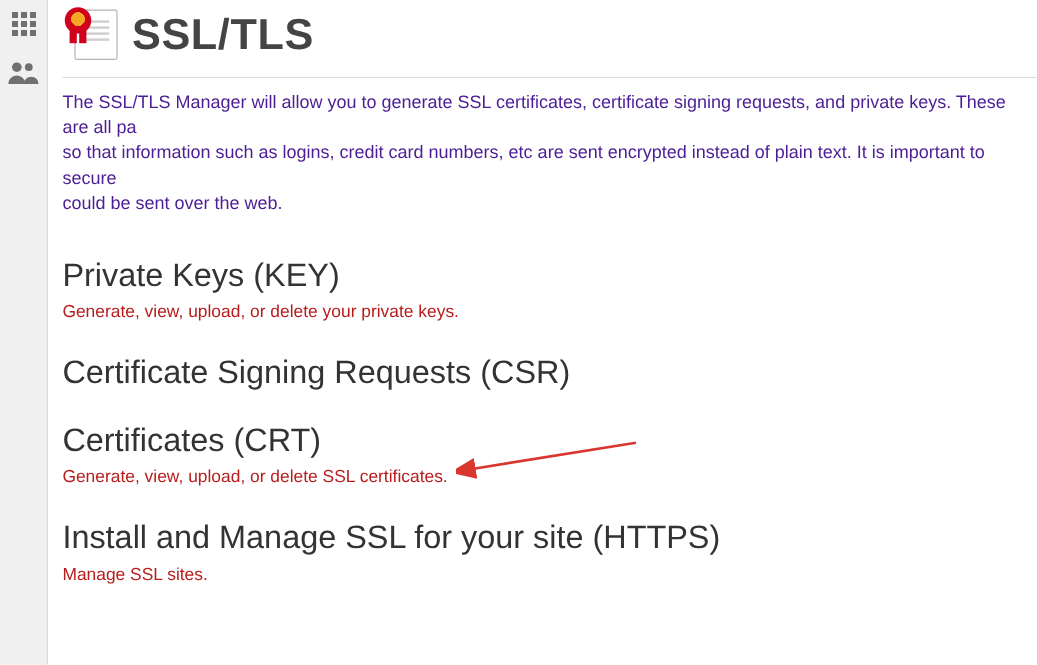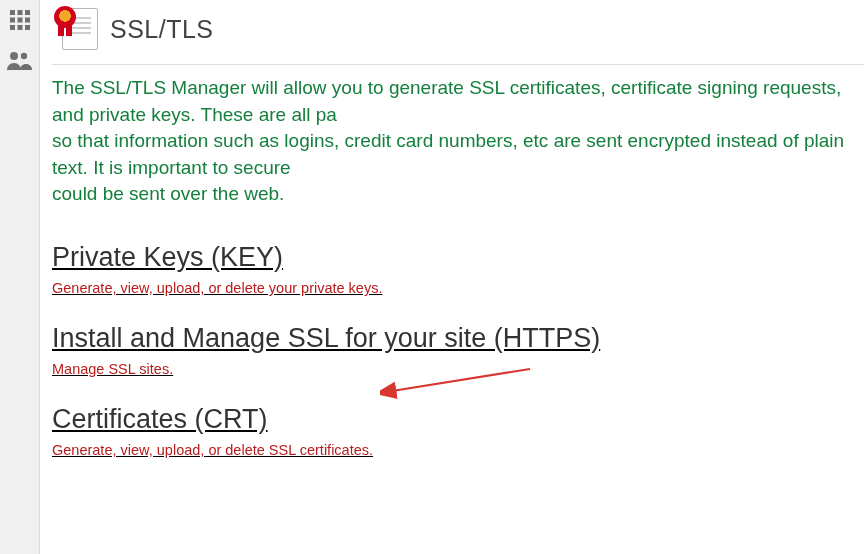--- a/index.html
+++ b/index.html
@@ -86,40 +86,39 @@
       position: absolute;
       left: 4px;
       top: 18px;
       width: 6px;
       height: 12px;
       background: #d0021b;
       box-shadow: 8px 0 0 #d0021b;
       z-index: -1;
     }
     .page-title {
-      font-size: 25px;
-      font-weight: 400;
+      font-size: 36px;
+      font-weight: 700;
       color: #444;
       letter-spacing: 0.5px;
     }
     .divider {
       border: none;
       border-top: 1px solid #ddd;
       margin: 0 0 10px 0;
     }
     .intro {
-      font-size: 19px;
+      font-size: 15px;
       line-height: 1.4;
-      color: #15803d;
+      color: #4c1d95;
       margin-bottom: 34px;
       white-space: pre-line;
     }
     .section {
       margin-bottom: 26px;
-      text-decoration: underline;
     }
     .section-heading {
       font-size: 27px;
       font-weight: 400;
       color: #333;
       margin-bottom: 6px;
     }
     .section-link {
       font-size: 14.5px;
       color: #b91c1c;
@@ -177,30 +176,31 @@
     <p class="intro">The SSL/TLS Manager will allow you to generate SSL certificates, certificate signing requests, and private keys. These are all pa
 so that information such as logins, credit card numbers, etc are sent encrypted instead of plain text. It is important to secure
 could be sent over the web.</p>
 
     <div class="section">
       <h2 class="section-heading">Private Keys (KEY)</h2>
       <a class="section-link">Generate, view, upload, or delete your private keys.</a>
     </div>
 
     <div class="section">
+      <h2 class="section-heading">Certificate Signing Requests (CSR)</h2>
+    </div>
+
+    <div class="section" style="position:relative;">
+      <h2 class="section-heading">Certificates (CRT)</h2>
+      <a class="section-link">Generate, view, upload, or delete SSL certificates.</a>
     </div>
 
     <div class="section">
       <h2 class="section-heading">Install and Manage SSL for your site (HTTPS)</h2>
       <a class="section-link">Manage SSL sites.</a>
-    </div>
-
-    <div class="section" style="position:relative;">
-      <h2 class="section-heading">Certificates (CRT)</h2>
-      <a class="section-link">Generate, view, upload, or delete SSL certificates.</a>
     </div>
   </div>
 </div>
 
 <svg class="arrow" style="left:380px; top:363px;" width="160" height="40" viewBox="0 0 160 40">
   <defs>
     <marker id="ah" markerWidth="10" markerHeight="8" refX="2" refY="4" orient="auto">
       <polygon points="0 0, 10 4, 0 8" fill="#d9362f"></polygon>
     </marker>
   </defs>

